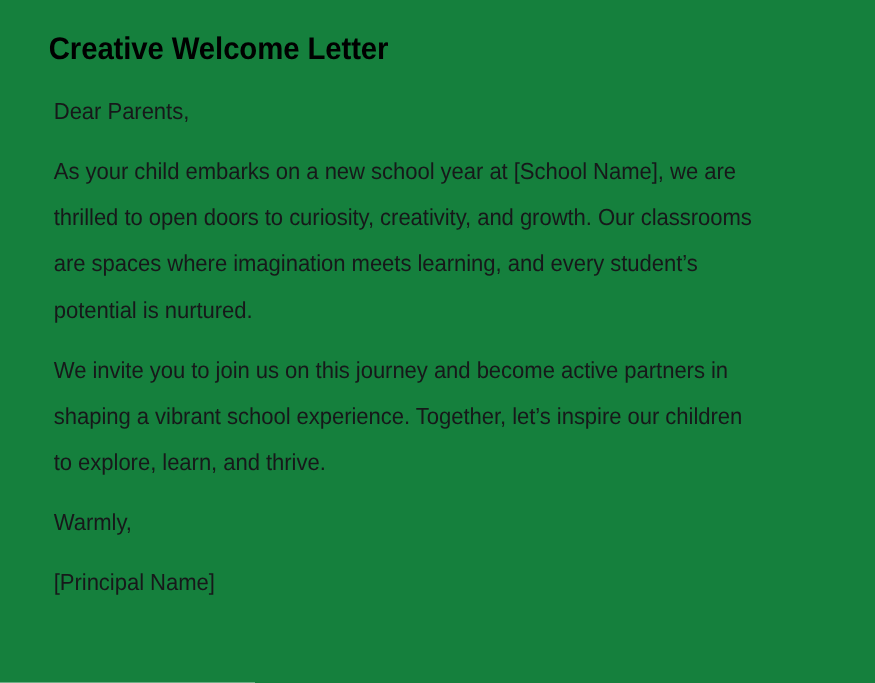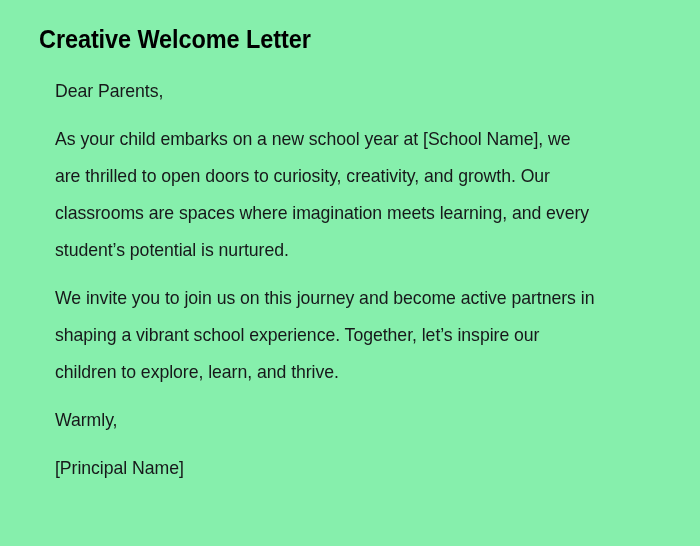--- a/index.html
+++ b/index.html
@@ -12,40 +12,40 @@
     background: #ffffff;
     font-family: "Liberation Sans", "DejaVu Sans", sans-serif;
     -webkit-font-smoothing: antialiased;
     overflow: hidden;
   }
 
   .document {
     box-sizing: border-box;
     width: 700px;
     height: 546px;
-    background: #86efac;
+    background: #15803d;
     padding: 22px 60px 0 39px;
   }
 
   .letter-title {
     margin: 0 0 0 0;
     padding: 0;
     font-family: "Liberation Sans Narrow", "Liberation Sans", "DejaVu Sans Condensed", sans-serif;
     font-size: 25px;
     font-weight: 700;
     line-height: 34px;
     letter-spacing: -0.1px;
     color: #000000;
     transform: scaleX(0.94);
     transform-origin: left center;
     white-space: nowrap;
   }
 
   .letter-body {
-    margin: 16px;
+    margin: 4px;
     padding: 0;
   }
 
   .letter-paragraph {
     margin: 0;
     padding: 0;
     font-family: "Liberation Sans Narrow", "Liberation Sans", "DejaVu Sans Condensed", sans-serif;
     font-size: 18.5px;
     font-weight: 400;
     line-height: 37px;

